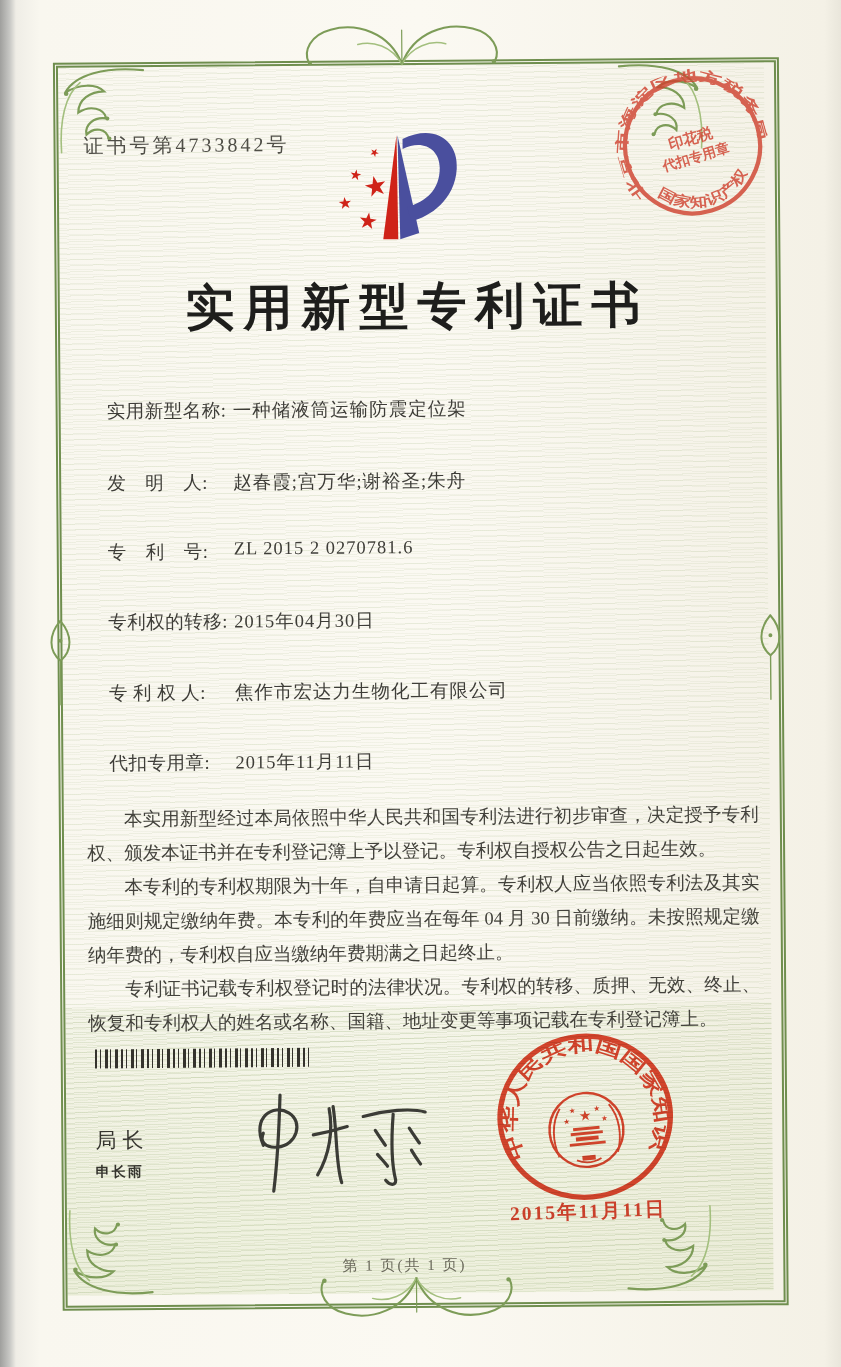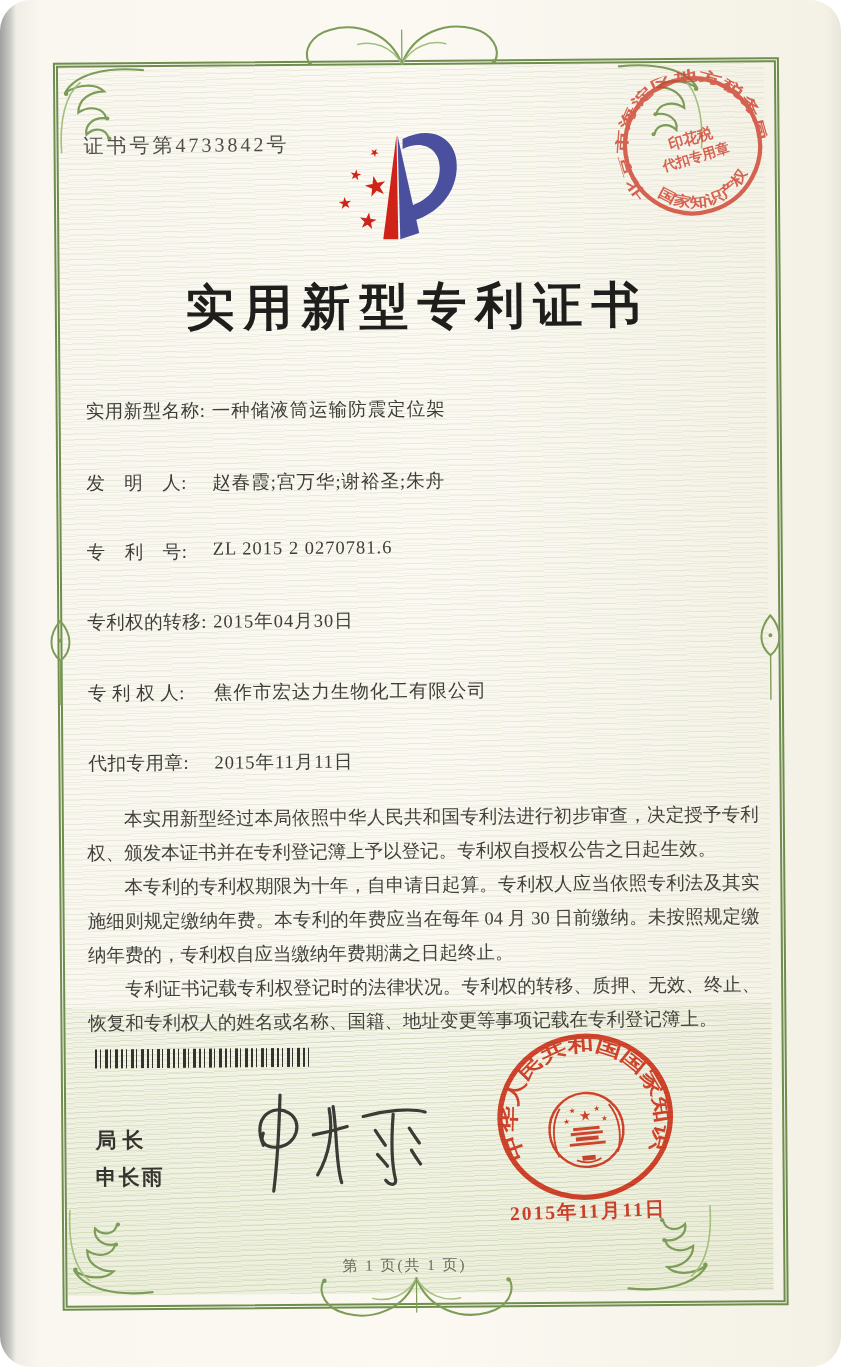--- a/index.html
+++ b/index.html
@@ -1,18 +1,18 @@
 <!DOCTYPE html>
 <html><head>
 <meta charset="utf-8">
 <style>
   html,body{margin:0;padding:0;background:#ffffff;}
   .stage{position:relative;width:841px;height:1367px;overflow:hidden;
          background:linear-gradient(90deg,#9f9f9d 0,#c9c9c6 10px,#efede6 16px,#f9f7ef 40px,#fbf9f2 50%,#f4f1e6 98%,#e9e6db 100%);
-         font-family:"Liberation Serif","DejaVu Serif",serif;border-radius:31px;}
+         font-family:"Liberation Serif","DejaVu Serif",serif;}
   .abs{position:absolute;}
   .rot{position:absolute;inset:0;transform:rotate(-0.45deg);transform-origin:50% 52%;}
 
   
   .frame{left:58px;top:60px;width:716px;height:1238px;border:5px double #6f8e4e;}
   .guill{left:63px;top:65px;width:706px;height:1228px;
          background:repeating-linear-gradient(178deg,rgba(133,162,92,.10) 0 1px,rgba(255,255,255,0) 1px 6px),
                     repeating-linear-gradient(182deg,rgba(133,162,92,.07) 0 1px,rgba(255,255,255,0) 1px 5px);}
   .guill-strong{left:63px;top:1005px;width:706px;height:288px;
          background:repeating-linear-gradient(178deg,rgba(120,150,82,.16) 0 1px,rgba(255,255,255,0) 1px 5px),
@@ -29,34 +29,34 @@
 
   
   .cert-no{left:88px;top:130px;font-size:20px;letter-spacing:3px;color:#4f4e47;}
   .logo{left:322px;top:108px;width:220px;height:152px;}
   .tax-stamp{left:622px;top:73px;width:150px;height:150px;transform:rotate(-16deg);opacity:.82;}
   .title{left:0;top:274px;width:841px;text-align:center;font-size:49px;font-weight:700;
          letter-spacing:9px;color:#1e1e1c;}
 
   
   .field{left:88px;width:660px;display:flex;font-size:18.5px;color:#3e3d38;letter-spacing:.5px;}
-  .field .lab{flex:0 0 126px;}
+  .field .lab{flex:0 0 126px;margin-left:21px;}
   .field .val{letter-spacing:1px;}
   .f1{top:396px;} .f2{top:468px;} .f3{top:537px;} .f4{top:607px;} .f5{top:678px;} .f6{top:748px;}
 
   
   .paras{left:86px;top:800px;width:672px;font-size:18.5px;line-height:34px;color:#43423c;text-align:justify;}
   .paras p{margin:0;text-indent:2em;}
 
   
   .barcode{left:92px;top:1047px;width:216px;height:19px;
     background:repeating-linear-gradient(90deg,#35332d 0 2px,transparent 2px 5px,#35332d 5px 6px,transparent 6px 10px,#35332d 10px 13px,transparent 13px 15px,#35332d 15px 16px,transparent 16px 20px,#35332d 20px 23px,transparent 23px 26px);}
-  .signer-title{left:92px;top:1124px;font-size:21px;font-weight:700;color:#35342e;letter-spacing:6px;
+  .signer-title{left:92px;top:1124px;font-size:21px;font-weight:400;color:#35342e;letter-spacing:6px;
                 font-family:"Liberation Sans","DejaVu Sans",sans-serif;}
-  .signer-name{left:92px;top:1161px;font-size:21px;font-weight:700;color:#35342e;letter-spacing:2px;
+  .signer-name{left:92px;top:1161px;font-size:14px;font-weight:700;color:#35342e;letter-spacing:2px;
                font-family:"Liberation Sans","DejaVu Sans",sans-serif;}
   .sig{left:222px;top:1082px;width:222px;height:122px;}
   .seal{left:486px;top:1028px;width:192px;height:180px;transform:rotate(-5deg);opacity:.93;mix-blend-mode:multiply;}
   .seal-date{left:506px;top:1199px;font-size:19.5px;font-weight:700;color:#c62d18;letter-spacing:2px;transform:rotate(-1.5deg);opacity:.9;}
   .footer{left:280px;top:1256px;width:240px;text-align:center;font-size:15px;color:#6a695b;letter-spacing:2px;}
 </style>
 </head>
 <body>
 
 <div class="stage">

